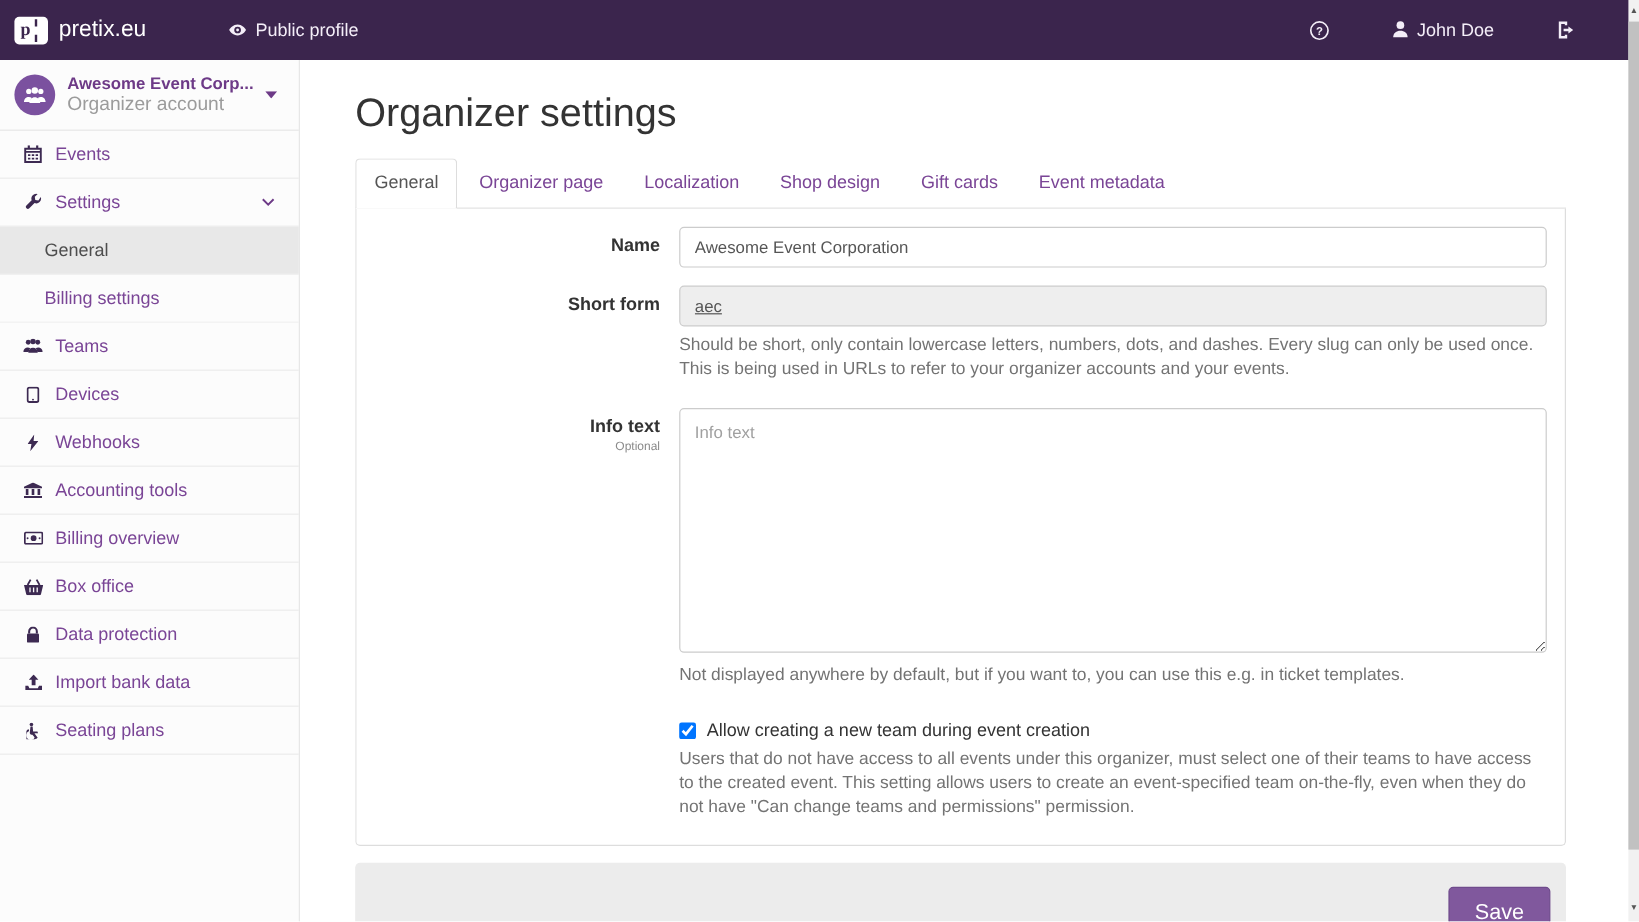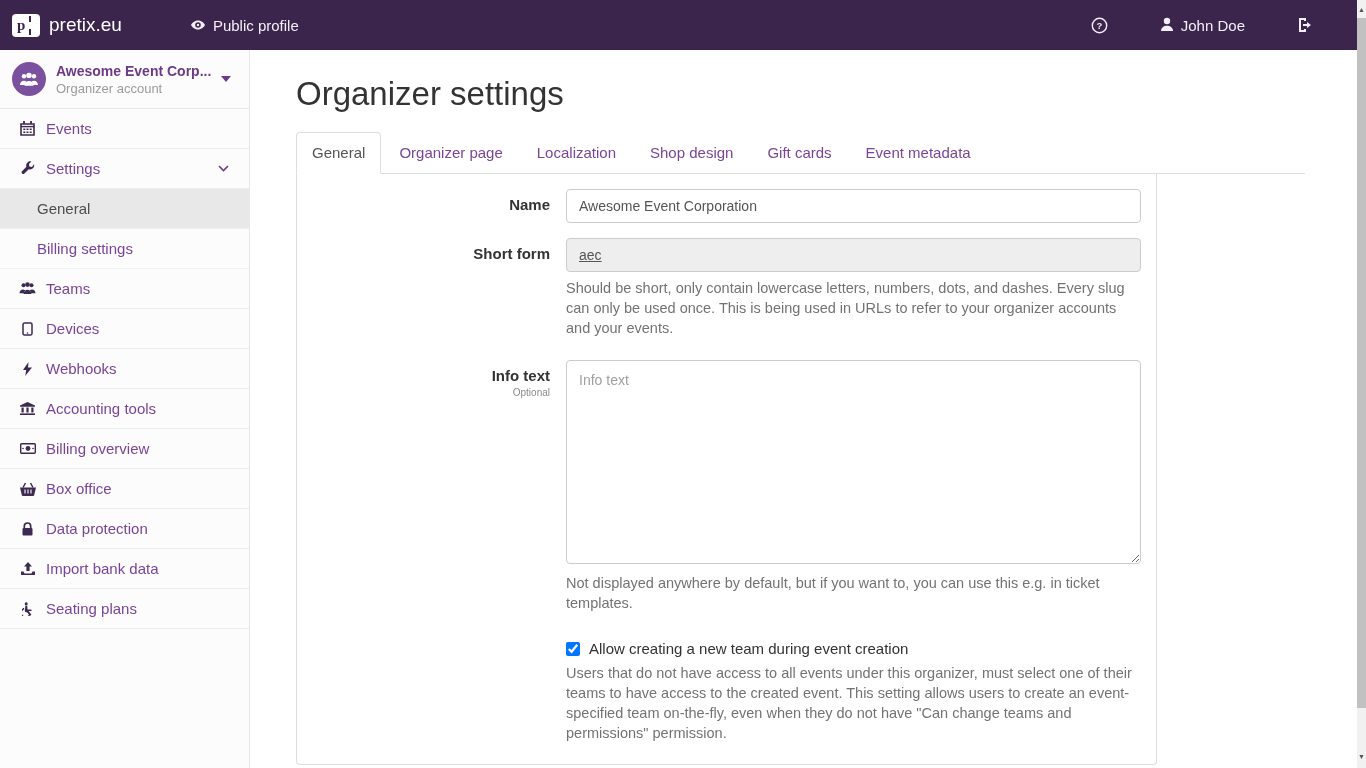--- a/index.html
+++ b/index.html
@@ -58,21 +58,21 @@
     width: 34px; height: 34px; border-radius: 50%;
     background: #7b519f; color: #ffffff;
     display: flex; align-items: center; justify-content: center;
     flex: none;
   }
   .org-meta { flex: 1; min-width: 0; }
   .org-name {
     color: #6d3a87; font-weight: bold; font-size: 14px;
     white-space: nowrap; overflow: hidden;
   }
-  .org-sub { color: #9b9b9b; font-size: 13px; margin-top: 2px; }
+  .org-sub { color: #9b9b9b; font-size: 16px; margin-top: 2px; }
   .org-caret { color: #6d3a87; margin-right: 6px; }
 
   .side-nav .nav-item {
     height: 40px; display: flex; align-items: center;
     padding: 0 12px 0 18px;
     border-bottom: 1px solid #ececec;
     color: #7a4596; font-size: 15px; cursor: pointer;
   }
   .side-nav .nav-item .nav-icon {
     width: 19px; color: #3d2a52; display: flex; justify-content: center; margin-right: 9px;
@@ -104,21 +104,21 @@
     border: 1px solid transparent; border-radius: 4px 4px 0 0;
     line-height: 20px;
   }
   .tab.active {
     background: #ffffff; color: #555555;
     border-color: #dddddd #dddddd #ffffff #dddddd;
     cursor: default;
   }
 
   .panel {
-    width: 861px;
+    width: 1009px;
     border: 1px solid #dddddd; border-top: none;
     border-radius: 0 0 4px 4px;
     padding: 15px 15px 21px 15px;
     background: #ffffff;
   }
   .form-row { display: flex; margin-bottom: 15px; }
   .form-row:last-child { margin-bottom: 0; }
   .col-label { width: 238px; margin-right: 16px; text-align: right; padding-top: 7px; }
   .col-label .lbl { font-weight: bold; font-size: 15px; color: #333333; }
   .col-label .opt { color: #8a8a8a; font-size: 10px; margin-top: 3px; }

